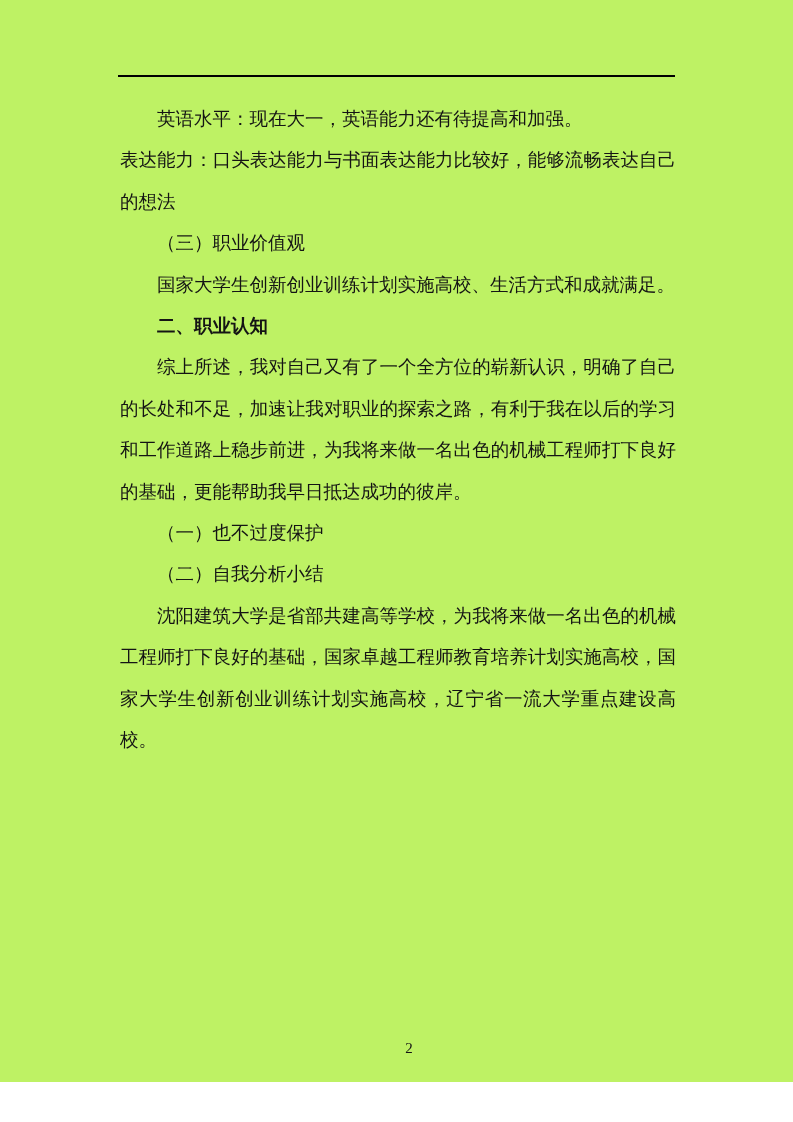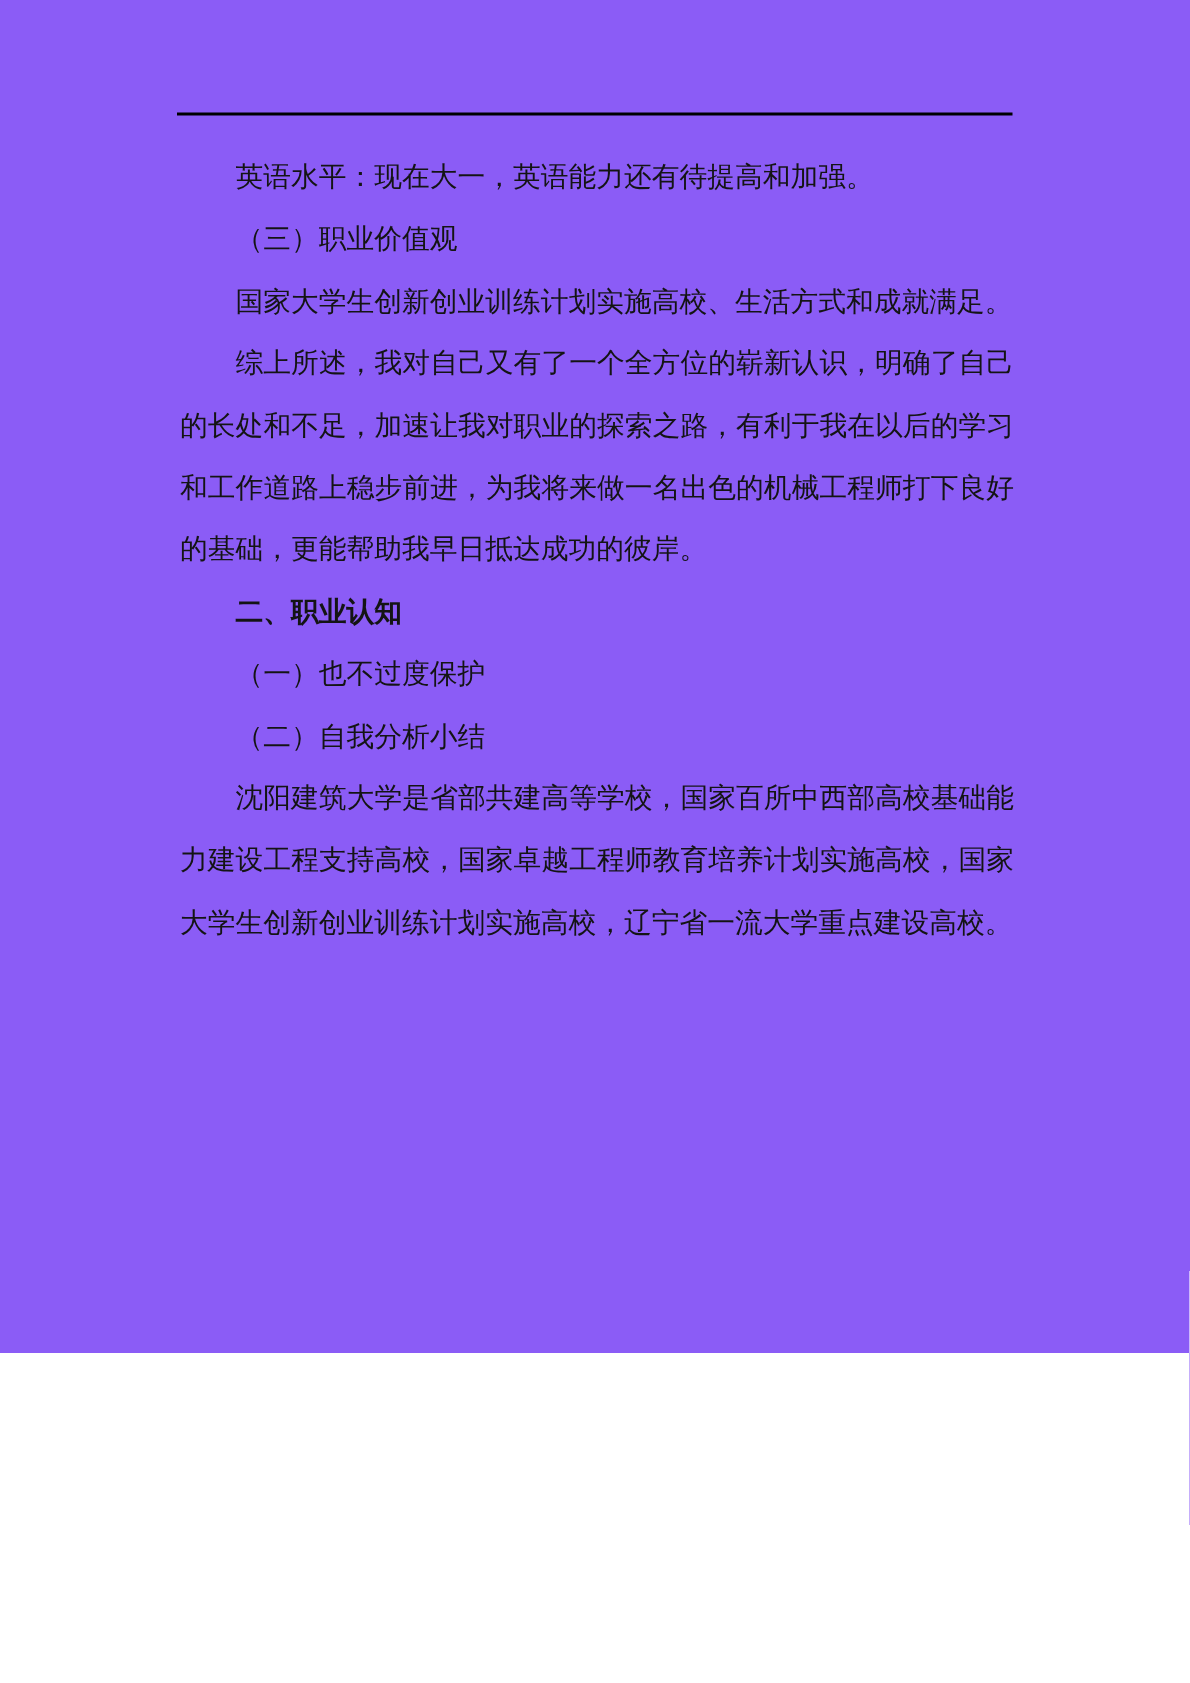--- a/index.html
+++ b/index.html
@@ -3,22 +3,22 @@
 <meta charset="utf-8">
 <style>
   html, body {
     margin: 0;
     padding: 0;
     background: #ffffff;
   }
   .page {
     position: relative;
     width: 793px;
-    height: 902px;
-    background: #8b5cf6;
+    height: 1082px;
+    background: #bef264;
     overflow: hidden;
     font-family: "Liberation Serif", "DejaVu Serif", serif;
     color: #141414;
   }
   .header-rule {
     position: absolute;
     left: 118px;
     top: 75px;
     width: 557px;
     height: 0;
@@ -58,22 +58,23 @@
     color: #141414;
   }
 </style>
 </head>
 <body>
 
 <div class="page">
   <div class="header-rule"></div>
   <div class="doc-body">
       <p class="para indent">英语水平：现在大一，英语能力还有待提高和加强。</p>
+      <p class="para">表达能力：口头表达能力与书面表达能力比较好，能够流畅表达自己的想法</p>
       <p class="para indent">（三）职业价值观</p>
       <p class="para indent">国家大学生创新创业训练计划实施高校、生活方式和成就满足。</p>
+      <p class="para indent bold">二、职业认知</p>
       <p class="para indent">综上所述，我对自己又有了一个全方位的崭新认识，明确了自己的长处和不足，加速让我对职业的探索之路，有利于我在以后的学习和工作道路上稳步前进，为我将来做一名出色的机械工程师打下良好的基础，更能帮助我早日抵达成功的彼岸。</p>
-      <p class="para indent bold">二、职业认知</p>
       <p class="para indent">（一）也不过度保护</p>
       <p class="para indent">（二）自我分析小结</p>
-      <p class="para indent">沈阳建筑大学是省部共建高等学校，国家百所中西部高校基础能力建设工程支持高校，国家卓越工程师教育培养计划实施高校，国家大学生创新创业训练计划实施高校，辽宁省一流大学重点建设高校。</p>
+      <p class="para indent">沈阳建筑大学是省部共建高等学校，为我将来做一名出色的机械工程师打下良好的基础，国家卓越工程师教育培养计划实施高校，国家大学生创新创业训练计划实施高校，辽宁省一流大学重点建设高校。</p>
     </div>
   <div class="page-footer">2</div>
 </div>
 
 </body></html>

